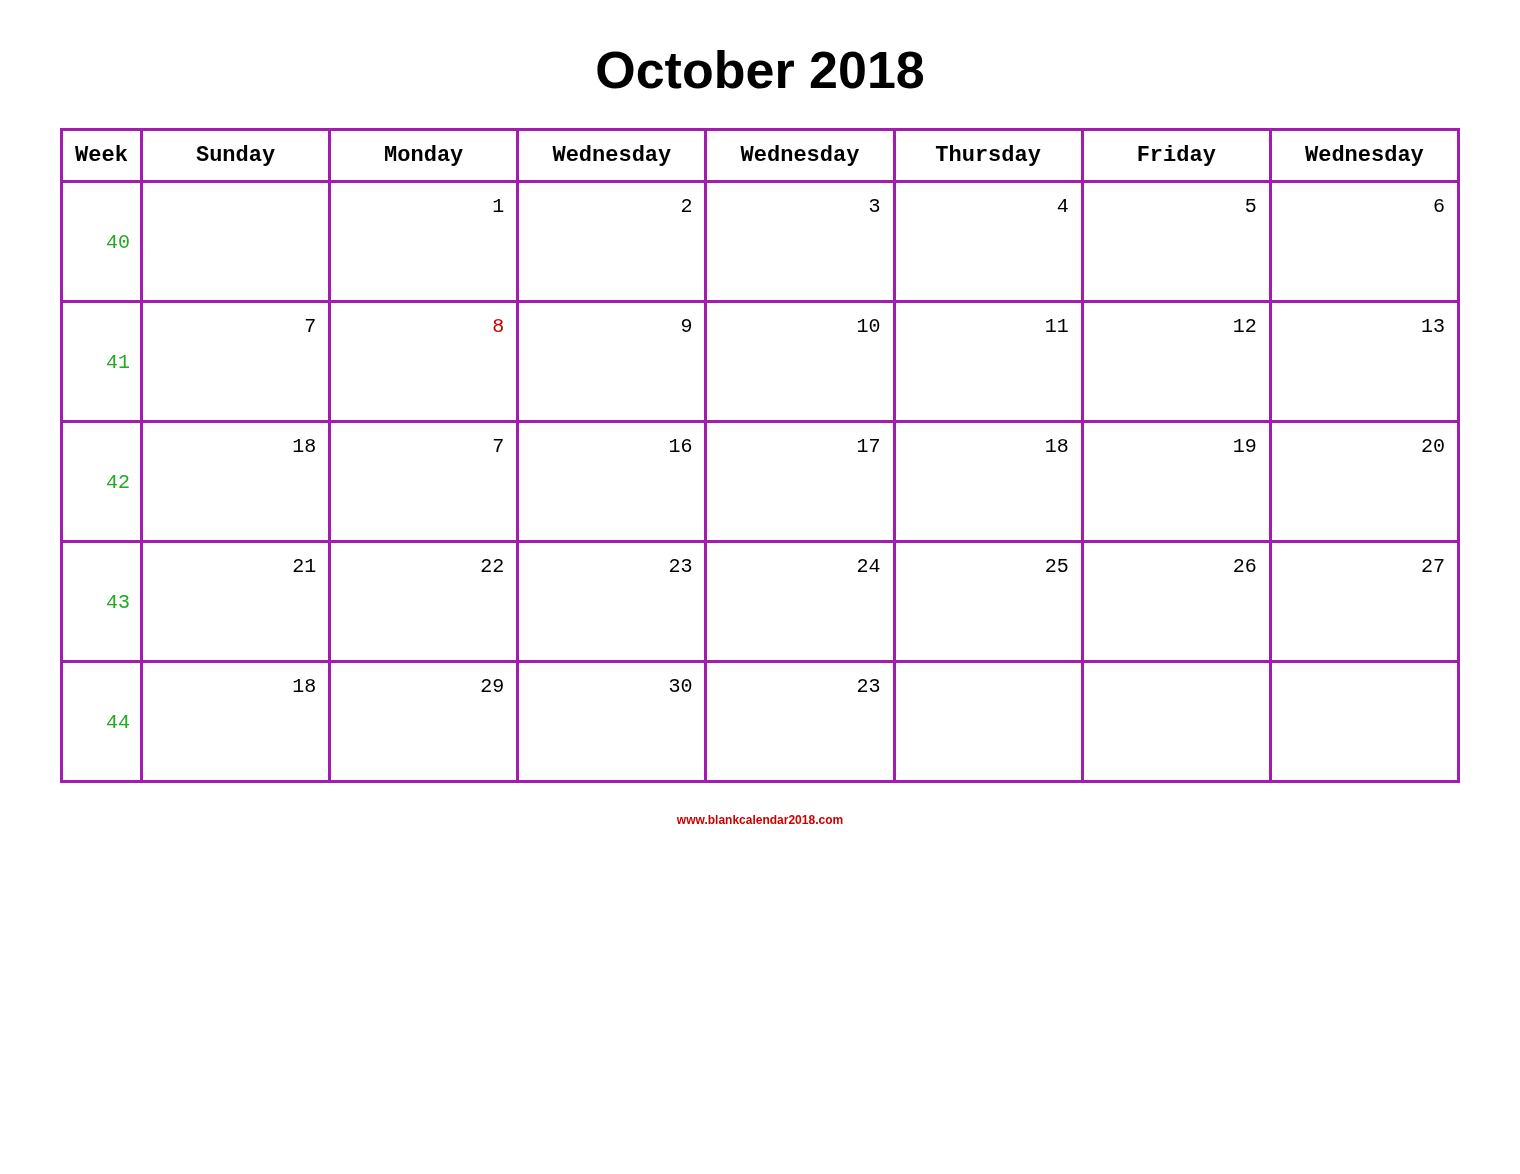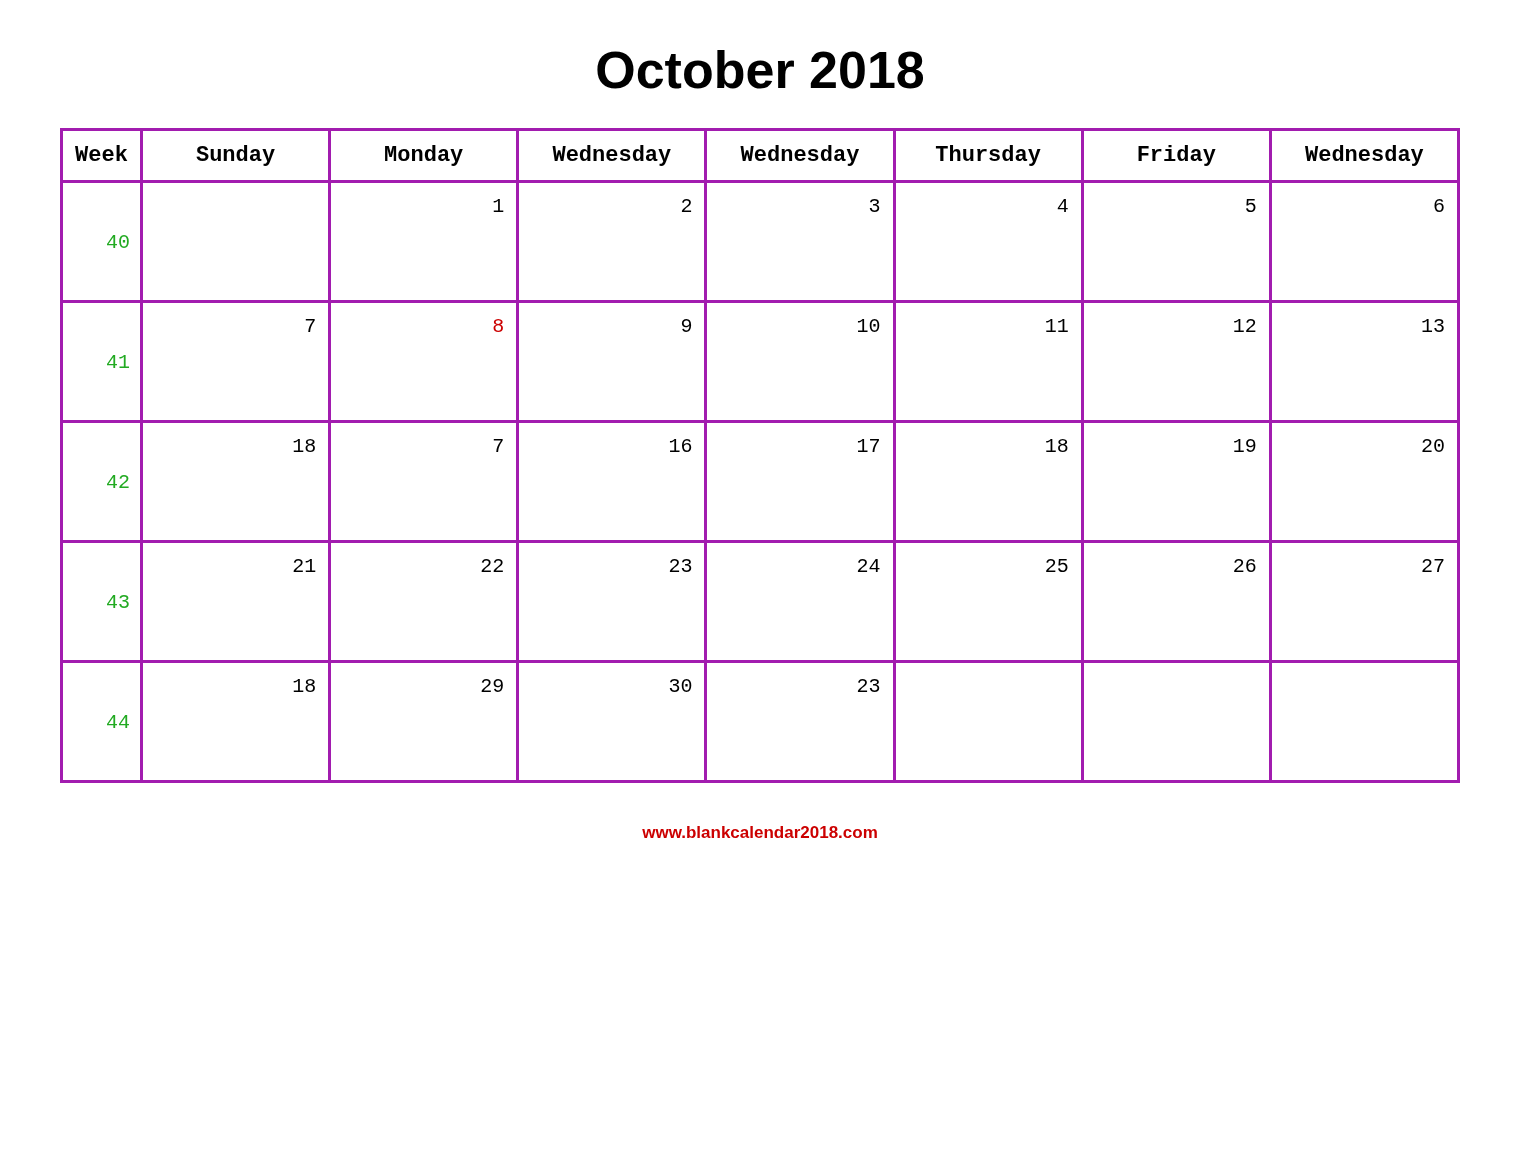--- a/index.html
+++ b/index.html
@@ -75,22 +75,22 @@
 
     .day-number.red {
       color: #cc0000;
     }
 
     .day-number.black {
       color: #000000;
     }
 
     .footer {
-      margin-top: 40px;
-      font-size: 17px;
+      margin-top: 30px;
+      font-size: 12px;
       color: #cc0000;
       font-weight: bold;
     }
   </style>
 </head>
 <body>
 
 <h1 class="page-title">October 2018</h1>
 
 <table class="calendar-table">

